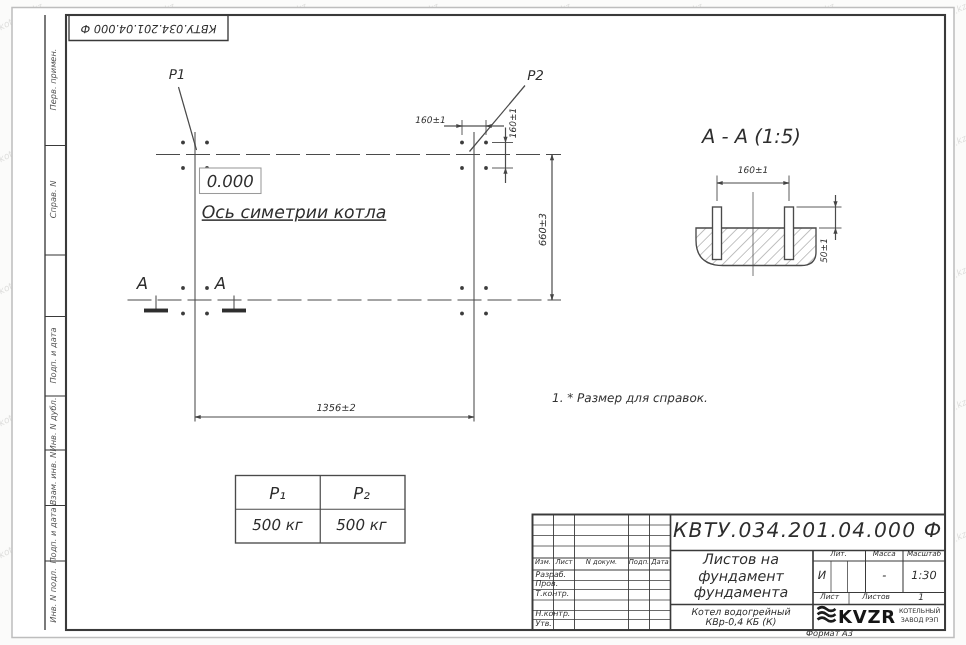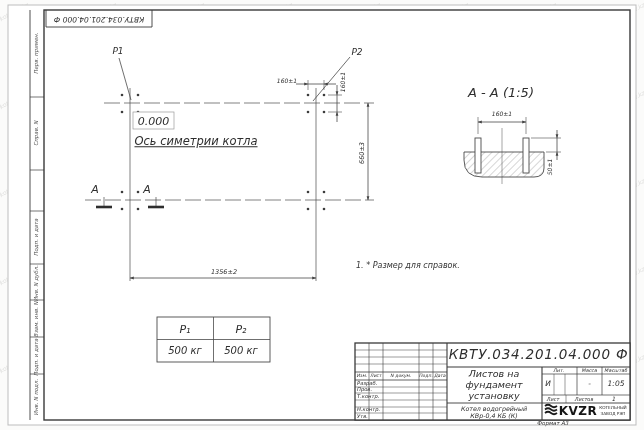--- a/index.html
+++ b/index.html
@@ -13,21 +13,21 @@
   .wm{position:absolute;font-size:6px;font-style:italic;color:#c7c7c5;opacity:.55;
       transform:rotate(-28deg);white-space:nowrap;}
   #content{position:absolute;inset:0;z-index:1;}
   svg.lines{position:absolute;left:0;top:0;}
   .t{position:absolute;transform:translate(-50%,-50%);white-space:nowrap;
      font-style:italic;color:#2e2e2e;line-height:1;}
   .r90{transform:translate(-50%,-50%) rotate(-90deg);}
   .r180{transform:translate(-50%,-50%) rotate(180deg);}
   .lft{transform:translate(0,-50%);}
   .gray{color:#555;}
-  .notes{position:absolute;left:344px;top:261px;width:287px;}
+  .notes{position:absolute;left:356px;top:261px;width:287px;}
   .notes p{margin:0 0 1px;text-indent:12px;font-size:8px;line-height:9.8px;
            font-style:italic;color:#333;}
   .bold{font-weight:bold;font-style:normal;}
 </style>
 </head>
 <body>
 
 <div id="wm-layer">
     <span class="wm" style="left: -2px; top: 8px;">kotel-kv.kz</span>
     <span class="wm" style="left: 86px; top: 8px;">kotel-kv.kz</span>
@@ -268,42 +268,42 @@
 <span class="t" style="left:185px;top:351px;font-size:10px;">500 кг</span>
 <span class="t" style="left:241px;top:351px;font-size:10px;">500 кг</span>
 
 <div class="notes">
   <p>1. * Размер для справок.</p>
 </div>
 
 <span class="t" style="left:538.5px;top:355px;font-size:13.5px;letter-spacing:.8px;">КВТУ.034.201.04.000  Ф</span>
 <span class="t" style="left:494px;top:374px;font-size:9.5px;">Листов на</span>
 <span class="t" style="left:494px;top:385px;font-size:9.5px;">фундамент</span>
-<span class="t" style="left:494px;top:396px;font-size:9.5px;">установку</span>
+<span class="t" style="left:494px;top:396px;font-size:9.5px;">фундамента</span>
 <span class="t" style="left:494px;top:408.5px;font-size:6.3px;">Котел водогрейный</span>
 <span class="t" style="left:494px;top:415.5px;font-size:6.3px;">КВр-0,4  КБ  (К)</span>
 
 <span class="t" style="left:362px;top:376px;font-size:4.5px;">Изм.</span>
 <span class="t" style="left:376px;top:376px;font-size:4.5px;">Лист</span>
 <span class="t" style="left:401px;top:376px;font-size:4.5px;">N докум.</span>
 <span class="t" style="left:426px;top:376px;font-size:4.5px;">Подп.</span>
 <span class="t" style="left:440px;top:376px;font-size:4.5px;">Дата</span>
 
 <span class="t lft" style="left:357px;top:383.5px;font-size:5.2px;">Разраб.</span>
 <span class="t lft" style="left:357px;top:390px;font-size:5.2px;">Пров.</span>
 <span class="t lft" style="left:357px;top:396.5px;font-size:5.2px;">Т.контр.</span>
 <span class="t lft" style="left:357px;top:410px;font-size:5.2px;">Н.контр.</span>
 <span class="t lft" style="left:357px;top:416.5px;font-size:5.2px;">Утв.</span>
 
 <span class="t" style="left:559px;top:370.5px;font-size:4.8px;">Лит.</span>
 <span class="t" style="left:589.5px;top:370.5px;font-size:4.8px;">Масса</span>
 <span class="t" style="left:616px;top:370.5px;font-size:4.8px;">Масштаб</span>
 <span class="t" style="left:548px;top:384px;font-size:7.5px;">И</span>
 <span class="t" style="left:589.5px;top:384px;font-size:7.5px;">-</span>
-<span class="t" style="left:616px;top:384px;font-size:7.5px;">1:05</span>
+<span class="t" style="left:616px;top:384px;font-size:7.5px;">1:30</span>
 <span class="t" style="left:553px;top:399px;font-size:5px;">Лист</span>
 <span class="t" style="left:584px;top:399px;font-size:5px;">Листов</span>
 <span class="t" style="left:614px;top:399px;font-size:6px;">1</span>
 
 <span class="t" style="left:551px;top:411px;">
   <svg width="14" height="14" viewBox="0 0 14 14">
     <path d="M1,3.5 Q4,1 7,3.5 T13,3.5 M1,7 Q4,4.5 7,7 T13,7 M1,10.5 Q4,8 7,10.5 T13,10.5" fill="none" stroke="#1c1c1c" stroke-width="1.7"></path>
   </svg>
 </span>
 <span class="t bold" style="left:578px;top:411px;font-size:12px;letter-spacing:.5px;color:#151515;">KVZR</span>

